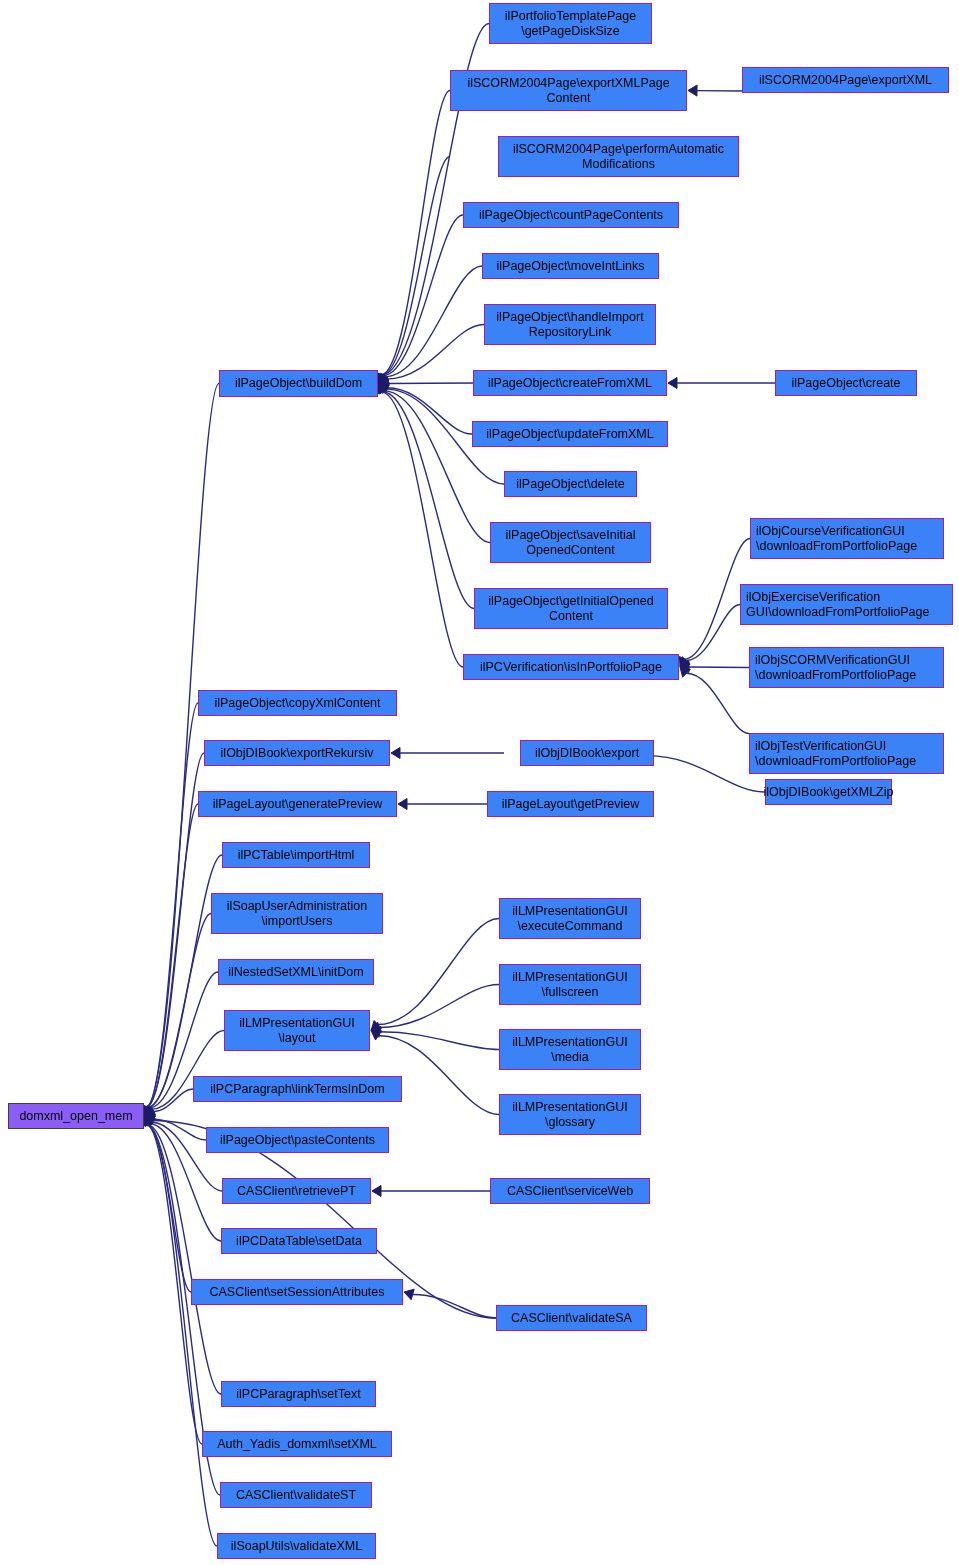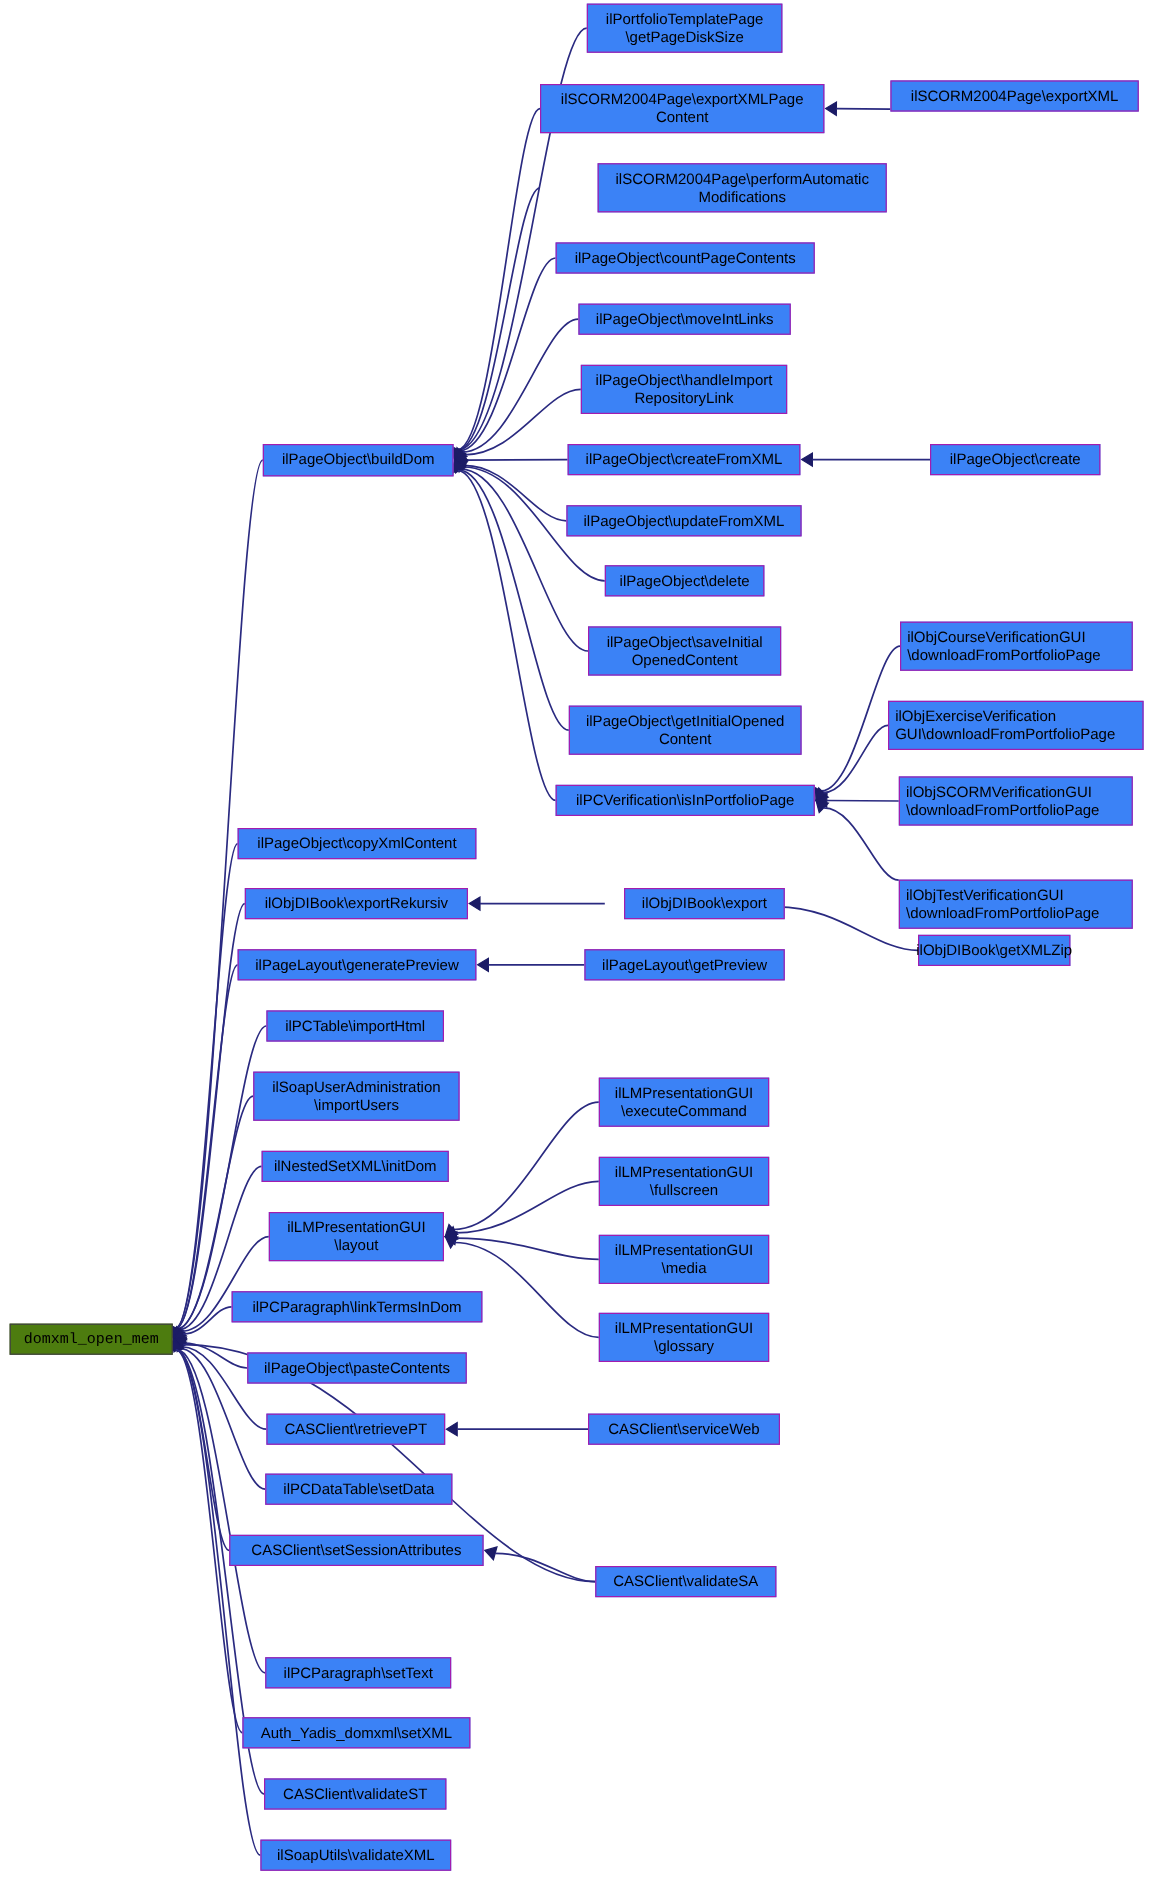--- a/index.html
+++ b/index.html
@@ -21,23 +21,22 @@
     line-height:15px;
     display:flex;
     align-items:center;
     justify-content:center;
     text-align:center;
     padding:0 4px;
     white-space:pre-line;
     z-index:3;
   }
   .node.root{
-    background:#4d7c0f;
+    background:#8b5cf6;
     border:1px solid #404040;
-    font-family:Liberation Mono, monospace;
   }
   .node.lalign{
     justify-content:flex-start;
     text-align:left;
     padding-left:5px;
   }
   svg.edges{
     position:absolute;
     left:0;top:0;
     width:959px;

